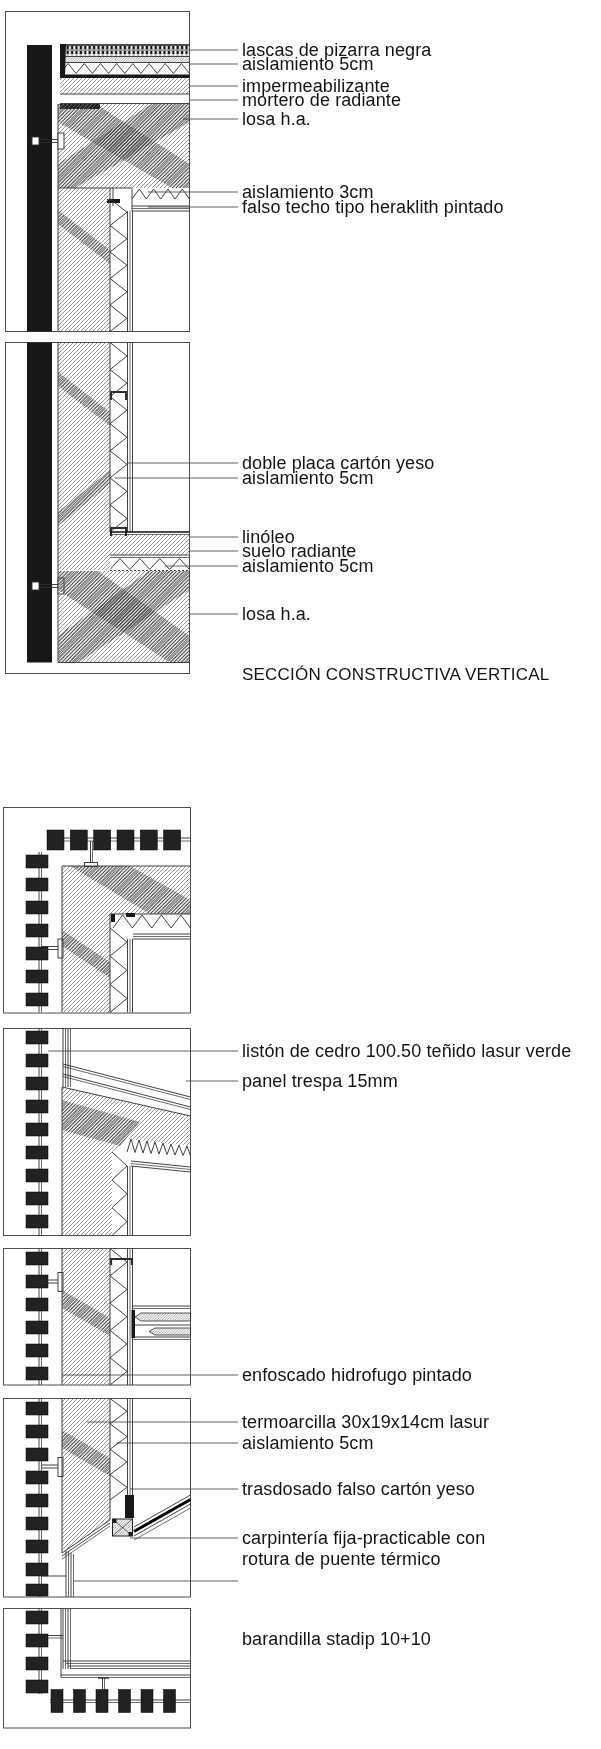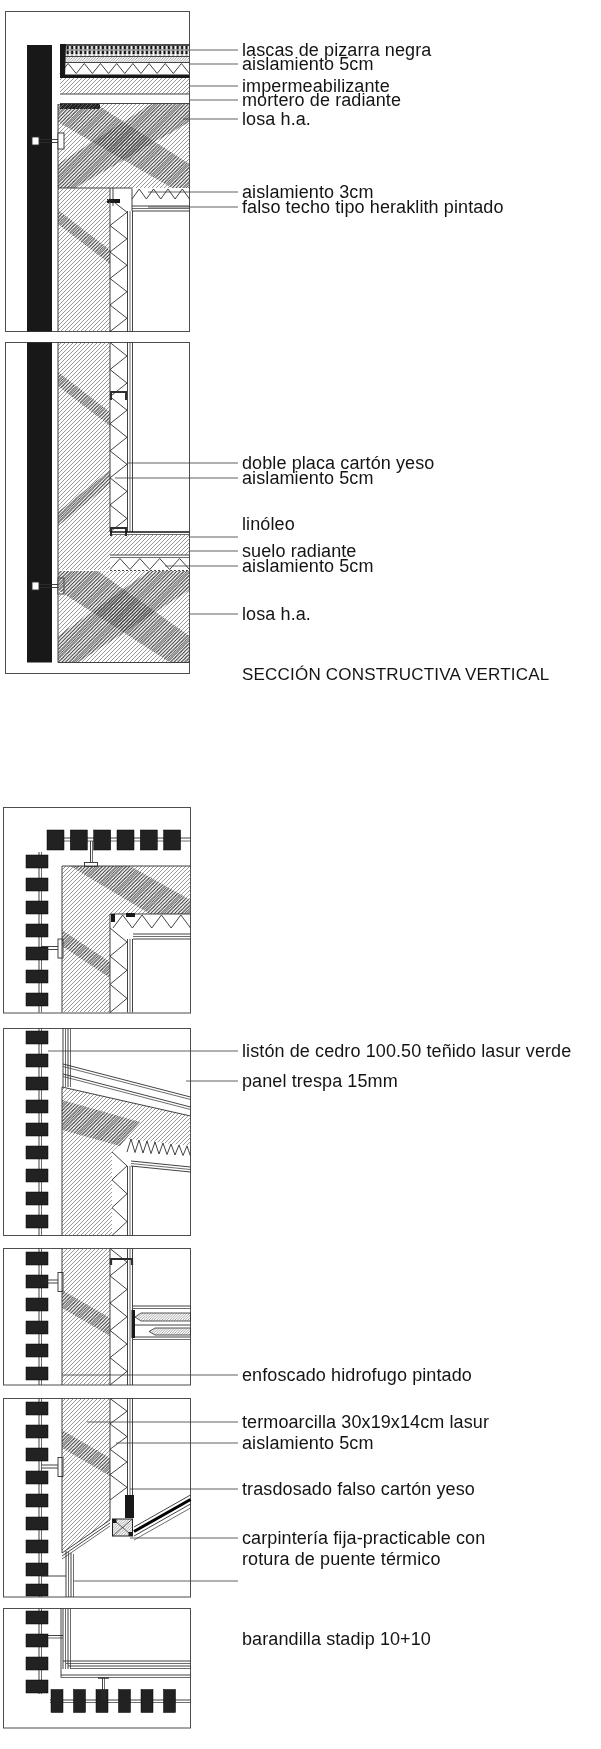--- a/index.html
+++ b/index.html
@@ -366,21 +366,21 @@
 
 <div class="callout" style="top:50px">lascas de pizarra negra</div>
 <div class="callout" style="top:64px">aislamiento 5cm</div>
 <div class="callout" style="top:86px">impermeabilizante</div>
 <div class="callout" style="top:100px">mortero de radiante</div>
 <div class="callout" style="top:119px">losa h.a.</div>
 <div class="callout" style="top:192px">aislamiento 3cm</div>
 <div class="callout" style="top:207px">falso techo tipo heraklith pintado</div>
 <div class="callout" style="top:463px">doble placa cartón yeso</div>
 <div class="callout" style="top:478px">aislamiento 5cm</div>
-<div class="callout" style="top:524px">linóleo</div>
+<div class="callout" style="top:537px">linóleo</div>
 <div class="callout" style="top:551px">suelo radiante</div>
 <div class="callout" style="top:566px">aislamiento 5cm</div>
 <div class="callout" style="top:614px">losa h.a.</div>
 
 <div class="title" style="top:675px">SECCIÓN CONSTRUCTIVA VERTICAL</div>
 
 <div class="callout" style="top:1051px">listón de cedro 100.50 teñido lasur verde</div>
 <div class="callout" style="top:1081px">panel trespa 15mm</div>
 <div class="callout" style="top:1375px">enfoscado hidrofugo pintado</div>
 <div class="callout" style="top:1422px">termoarcilla 30x19x14cm lasur</div>

